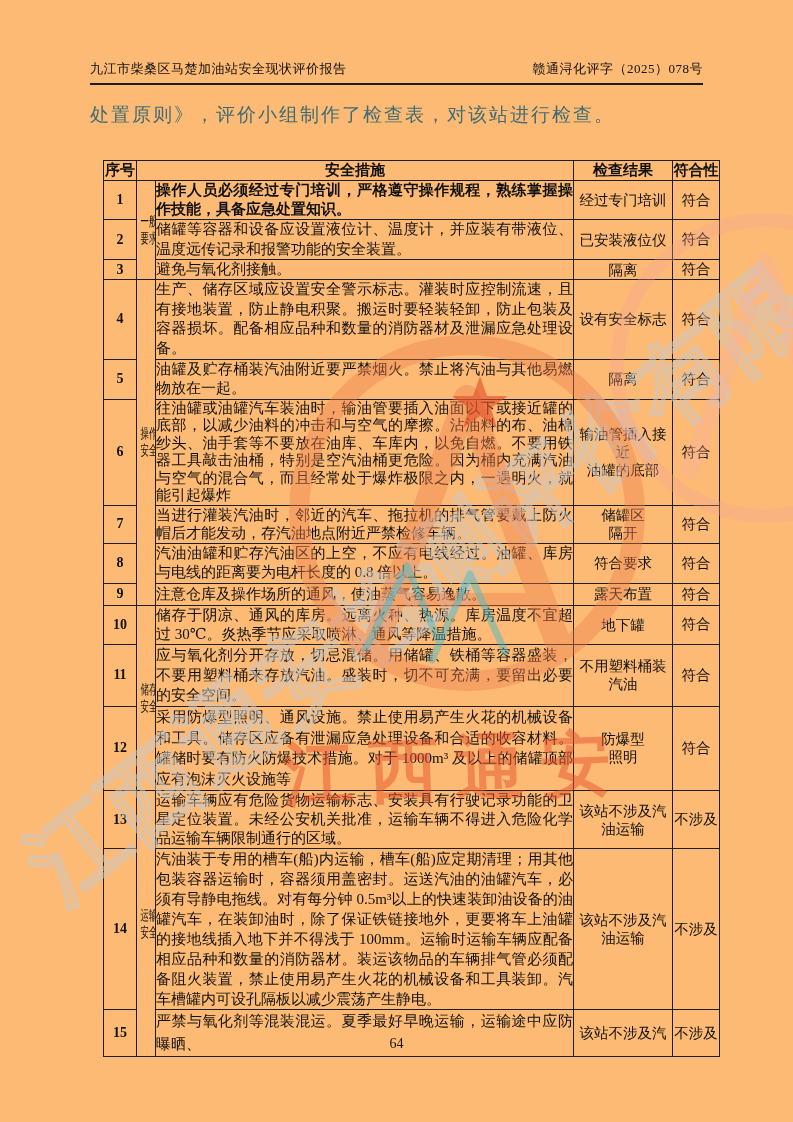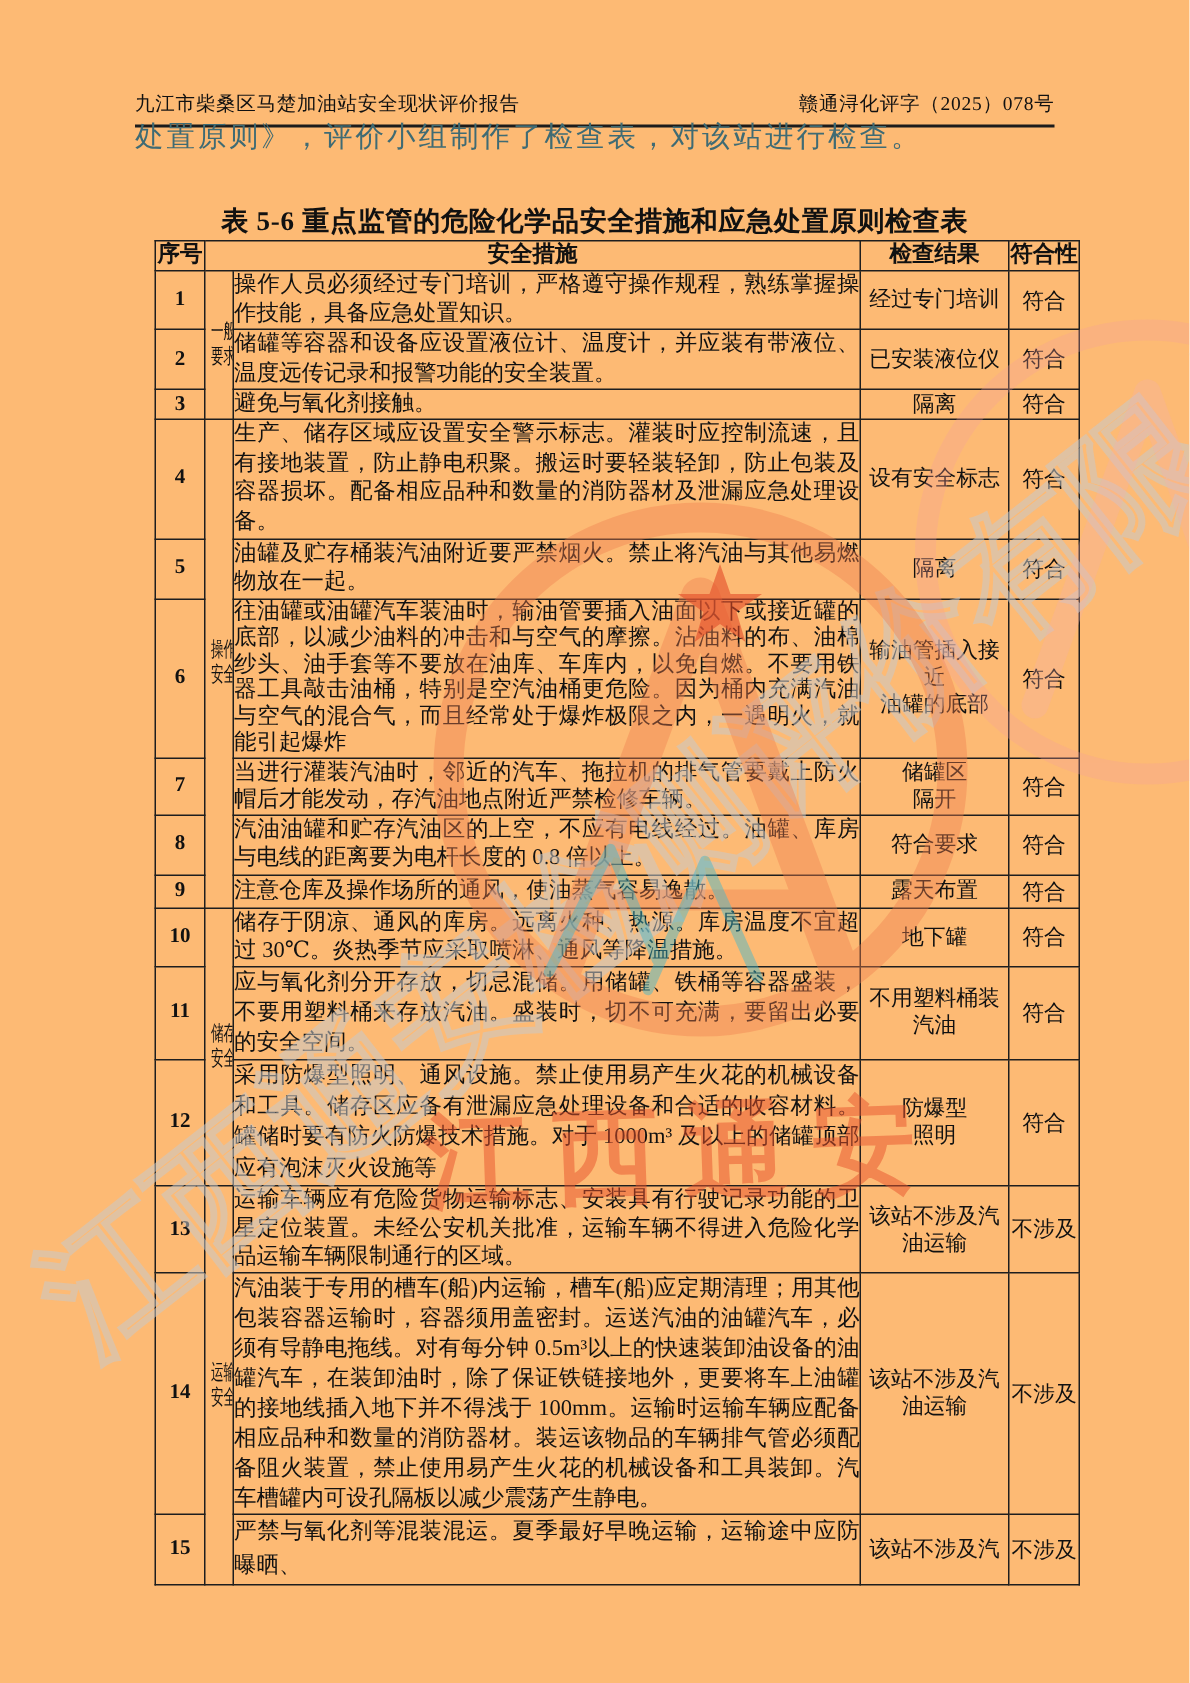--- a/index.html
+++ b/index.html
@@ -1,21 +1,21 @@
 <!DOCTYPE html>
 <html><head>
 <meta charset="utf-8">
 <style>
   html,body{margin:0;padding:0;background:#ffffff;}
   .page{position:relative;width:793px;height:1122px;background:#fdba74;overflow:hidden;
         font-family:"Liberation Serif","DejaVu Serif",serif;color:#111;}
   .hdr{position:absolute;left:90px;top:60px;width:613px;display:flex;
        justify-content:space-between;font-size:13px;letter-spacing:.5px;}
   .hdr-rule{position:absolute;left:90px;top:83px;width:613px;border-bottom:2px solid #1c1c1c;}
-  .para{position:absolute;left:90px;top:78px;width:640px;font-size:19px;
+  .para{position:absolute;left:90px;top:102px;width:640px;font-size:19px;
         color:#3f6b74;letter-spacing:2px;}
   .tbl-title{position:absolute;left:0;top:135px;width:100%;text-align:center;
         font-weight:bold;font-size:18px;letter-spacing:.5px;}
   table.checklist{position:absolute;left:103px;top:160px;border-collapse:collapse;
         table-layout:fixed;width:616px;}
   table.checklist th,table.checklist td{border:1px solid #1e1e1e;padding:0;overflow:hidden;}
   table.checklist th{font-size:15px;font-weight:bold;height:19px;line-height:19px;text-align:center;margin-left:32px;}
   td.no{font-size:14px;font-weight:bold;text-align:center;vertical-align:middle;}
   td.grp{font-size:14px;text-align:center;vertical-align:middle;}
   .grp-line{white-space:nowrap;transform:scaleX(.6);transform-origin:center;line-height:17px;}
@@ -31,21 +31,20 @@
 <div class="page">
 
   <div class="hdr">
     <span>九江市柴桑区马楚加油站安全现状评价报告</span>
     <span>赣通浔化评字（2025）078号</span>
   </div>
   <div class="hdr-rule"></div>
 
   <div class="para">处置原则》，评价小组制作了检查表，对该站进行检查。</div>
 
-  <div class="tbl-title">表 5-6  重点监管的危险化学品安全措施和应急处置原则检查表</div>
 
   <table class="checklist">
     <colgroup>
       <col style="width:33px">
         <col style="width:19px">
         <col style="width:418px">
       <col style="width:99px">
         <col style="width:47px">
     </colgroup>
     <thead>
@@ -56,21 +55,21 @@
           <th>符合性</th>
         </tr>
       </thead>
     <tbody>
         <tr style="height: 39px;">
           <td class="no">1</td>
           <td class="grp" rowspan="3">
             <div class="grp-line">一般</div>
             <div class="grp-line">要求</div>
           </td>
-          <td class="meas" style="line-height: 19px;">操作人员必须经过专门培训，严格遵守操作规程，熟练掌握操作技能，具备应急处置知识。</td>
+          <td class="meas" style="line-height: 19px; font-weight: bold;">操作人员必须经过专门培训，严格遵守操作规程，熟练掌握操作技能，具备应急处置知识。</td>
           <td class="res">
             <div>经过专门培训</div>
           </td>
           <td class="conf">符合</td>
         </tr>
         <tr style="height: 40px;">
           <td class="no">2</td>
           <td class="meas" style="line-height: 19.5px;">储罐等容器和设备应设置液位计、温度计，并应装有带液位、温度远传记录和报警功能的安全装置。</td>
           <td class="res">
             <div>已安装液位仪</div>
@@ -218,13 +217,14 @@
     </g>
 
     <g opacity="0.45">
       <path d="M366,648 L407,566 L438,640" fill="none" stroke="#3fb9cd" stroke-width="7" stroke-linejoin="round" stroke-linecap="round"></path>
       <path d="M432,660 L470,574 L505,652" fill="none" stroke="#3fb9cd" stroke-width="7" stroke-linejoin="round" stroke-linecap="round"></path>
     </g>
 
     <text x="283" y="793" font-size="70" font-weight="bold" fill="#e8542e" letter-spacing="16" opacity="0.5" transform="rotate(-2 450 770)">江西通安</text>
   </svg>
 
+  <div class="pgnum">64</div>
 </div>
 
 </body></html>

